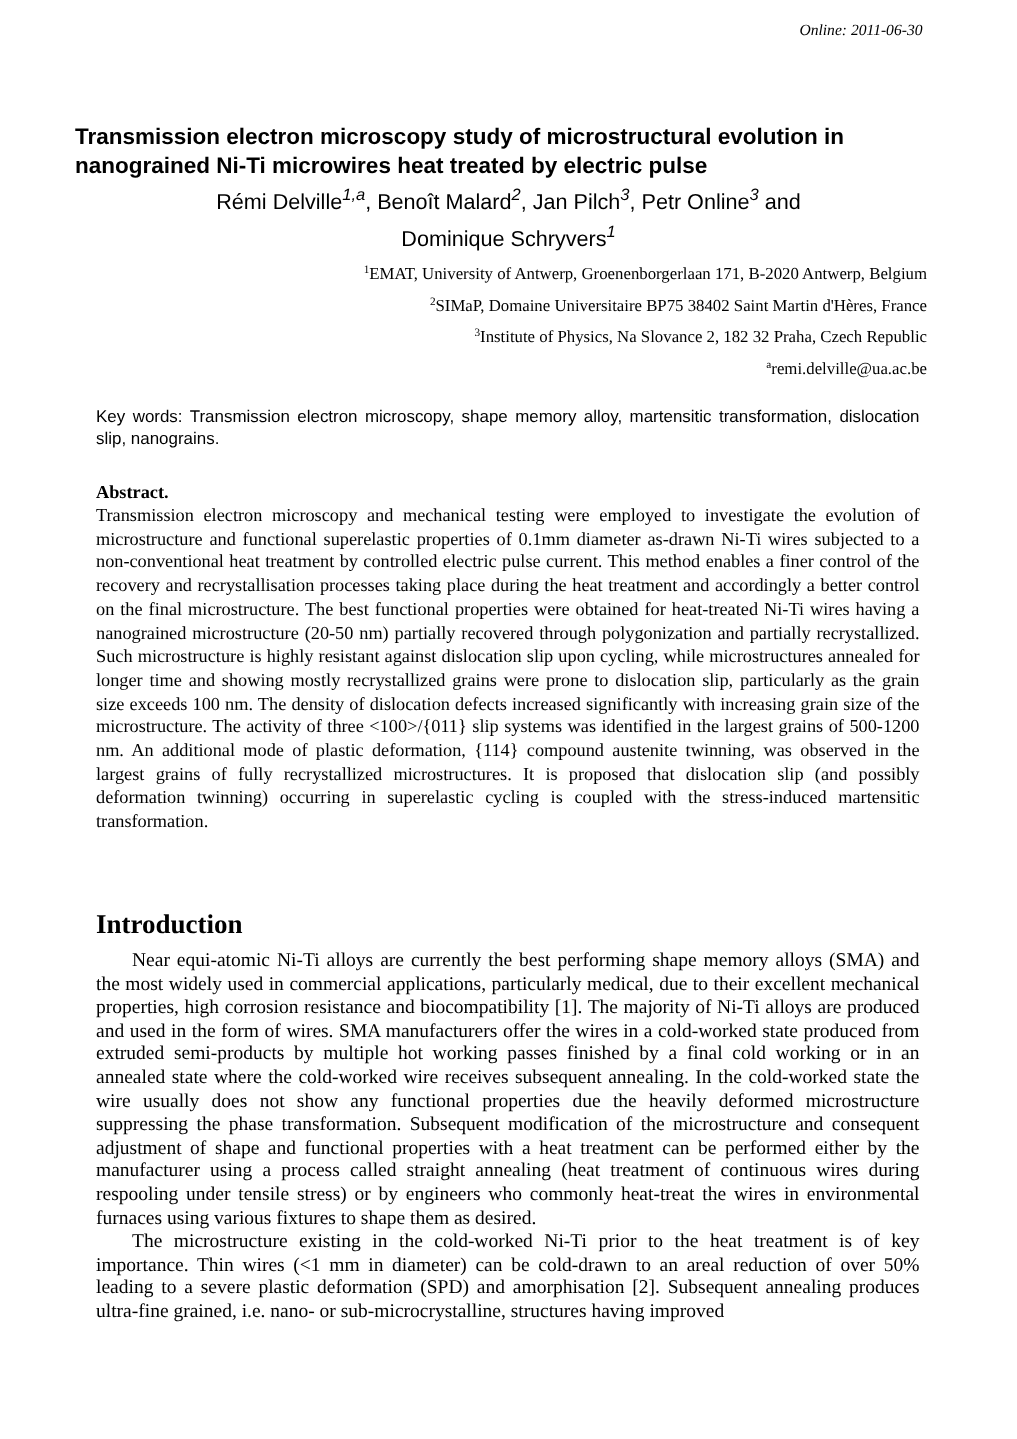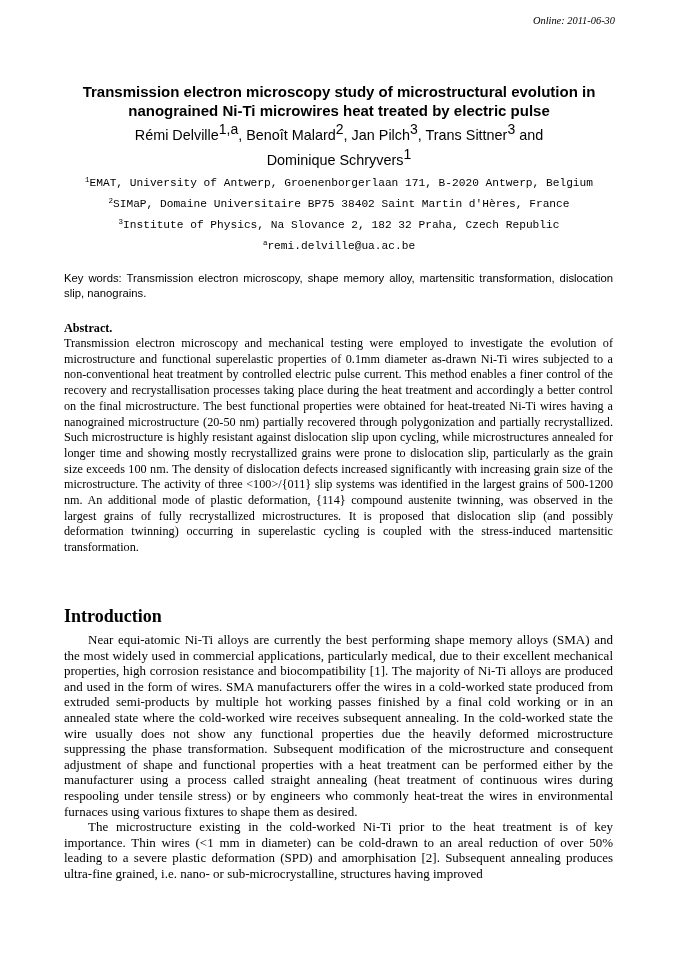--- a/index.html
+++ b/index.html
@@ -1,44 +1,44 @@
 <!DOCTYPE html>
 <html><head>
 <meta charset="utf-8">
 <style>
   html, body { margin: 0; padding: 0; background: #ffffff; }
   body { width: 678px; height: 959px; position: relative; overflow: hidden; color: #000; }
   .page { position: absolute; left: 0; top: 0; width: 678px; height: 959px; }
   .hdr { position: absolute; top: 15px; font-family: "Liberation Serif", serif; font-style: italic; font-size: 10.4px; line-height: 11.3px; }
   .hdr-left { left: 64px; }
   .hdr-right { right: 63px; }
-  .title { position: absolute; left: 50px; width: 578px; top: 82px; text-align: center; font-family: "Liberation Sans", sans-serif; font-weight: bold; font-size: 15px; line-height: 19px; }
+  .title { position: absolute; left: 50px; width: 578px; top: 82px; text-align: left; font-family: "Liberation Sans", sans-serif; font-weight: bold; font-size: 15px; line-height: 19px; }
   .authors { position: absolute; left: 100px; width: 478px; top: 123px; text-align: center; font-family: "Liberation Sans", sans-serif; font-size: 14.4px; line-height: 25px; }
-  .authors sup { font-size: 14px; vertical-align: 6px; line-height: 0; }
-  .affil { position: absolute; left: 60px; width: 558px; text-align: center; font-family: Liberation Mono, monospace; font-size: 11.2px; line-height: 14px; }
+  .authors sup { font-size: 11px; vertical-align: 6px; line-height: 0; font-style: italic; }
+  .affil { position: absolute; left: 60px; width: 558px; text-align: right; font-family: Liberation Serif, serif; font-size: 11.2px; line-height: 14px; }
   .affil sup { font-size: 7.5px; vertical-align: 4px; line-height: 0; }
   .kw { position: absolute; left: 64px; width: 549px; top: 271px; font-family: "Liberation Sans", sans-serif; font-size: 11.3px; line-height: 14.6px; text-align: justify; }
   .kw b { font-weight: normal; margin-top: 48px; }
   .abs-h { position: absolute; left: 64px; top: 321px; font-family: Liberation Serif, serif; font-weight: bold; font-size: 12.2px; }
   .abs { position: absolute; left: 64px; width: 549px; top: 336px; font-family: "Liberation Serif", serif; font-size: 12.2px; line-height: 15.7px; text-align: justify; }
   .intro-h { position: absolute; left: 64px; top: 606px; font-family: "Liberation Serif", serif; font-weight: bold; font-size: 18px; }
   .body-text { position: absolute; left: 64px; width: 549px; top: 632px; font-family: "Liberation Serif", serif; font-size: 13px; line-height: 15.6px; text-align: justify; }
   .body-text p { margin: 0; text-indent: 24px; }
 </style>
 </head>
 <body>
 
 <div class="page">
 
   <div class="hdr hdr-right">Online: 2011-06-30</div>
 
   <div class="title">Transmission electron microscopy study of microstructural evolution in nanograined Ni-Ti microwires heat treated by electric pulse</div>
 
   <div class="authors">
-    <span><span>Rémi Delville</span><sup>1,a</sup><span>, </span></span><span><span>Benoît Malard</span><sup>2</sup><span>, </span></span><span><span>Jan Pilch</span><sup>3</sup><span>, </span></span><span><span>Trans Sittner</span><sup>3</sup><span> and </span></span><br><span><span>Dominique Schryvers</span><sup>1</sup></span>
+    <span><span>Rémi Delville</span><sup>1,a</sup><span>, </span></span><span><span>Benoît Malard</span><sup>2</sup><span>, </span></span><span><span>Jan Pilch</span><sup>3</sup><span>, </span></span><span><span>Petr Online</span><sup>3</sup><span> and </span></span><br><span><span>Dominique Schryvers</span><sup>1</sup></span>
   </div>
 
   <div class="affil" style="top:176px"><sup>1</sup><span>EMAT, University of Antwerp, Groenenborgerlaan 171, B-2020 Antwerp, Belgium</span></div>
   <div class="affil" style="top:197px"><sup>2</sup><span>SIMaP, Domaine Universitaire BP75 38402 Saint Martin d'Hères, France</span></div>
   <div class="affil" style="top:218px"><sup>3</sup><span>Institute of Physics, Na Slovance 2, 182 32 Praha, Czech Republic</span></div>
   <div class="affil" style="top:239px"><sup>a</sup><span>remi.delville@ua.ac.be</span></div>
 
   <div class="kw"><b>Key words:</b><span> Transmission electron microscopy, shape memory alloy, martensitic transformation, dislocation slip, nanograins.</span></div>
 
   <div class="abs-h">Abstract.</div>

